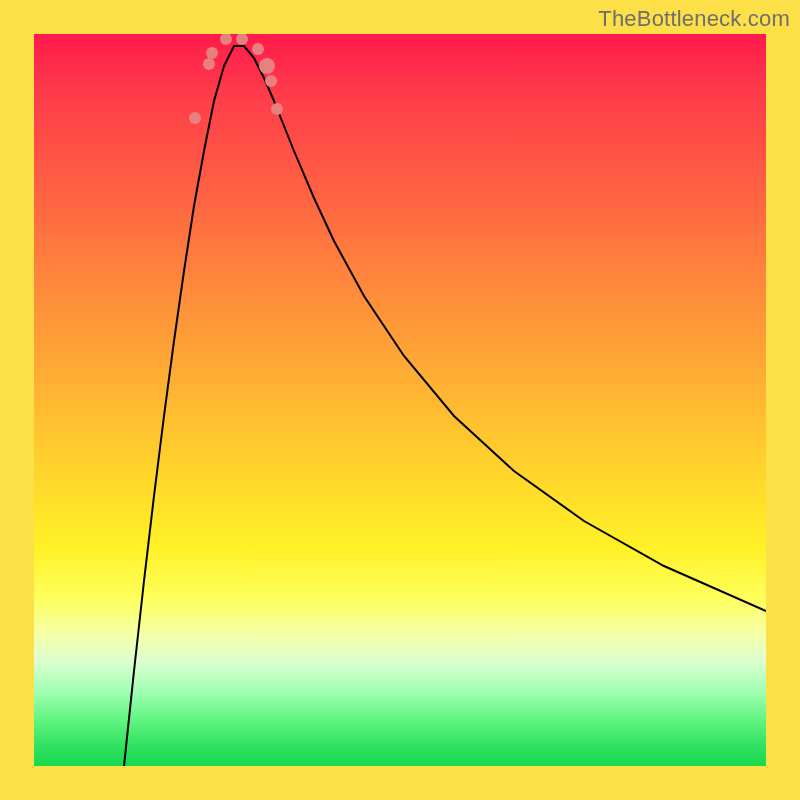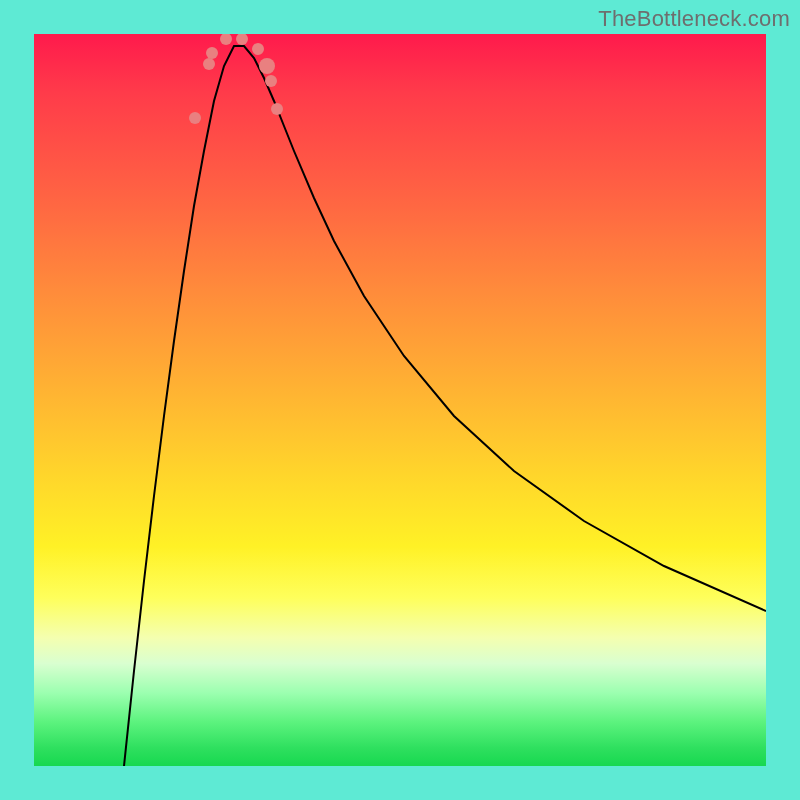--- a/index.html
+++ b/index.html
@@ -7,21 +7,21 @@
     padding: 0;
     width: 800px;
     height: 800px;
     overflow: hidden;
     background: #000;
     font-family: Arial, Helvetica, sans-serif;
   }
   .frame {
     position: absolute;
     inset: 0;
-    background: #5eead4;
+    background: #fde047;
   }
   .plot {
     position: absolute;
     left: 34px;
     top: 34px;
     width: 732px;
     height: 732px;
     overflow: hidden;
   }
   .gradient {

